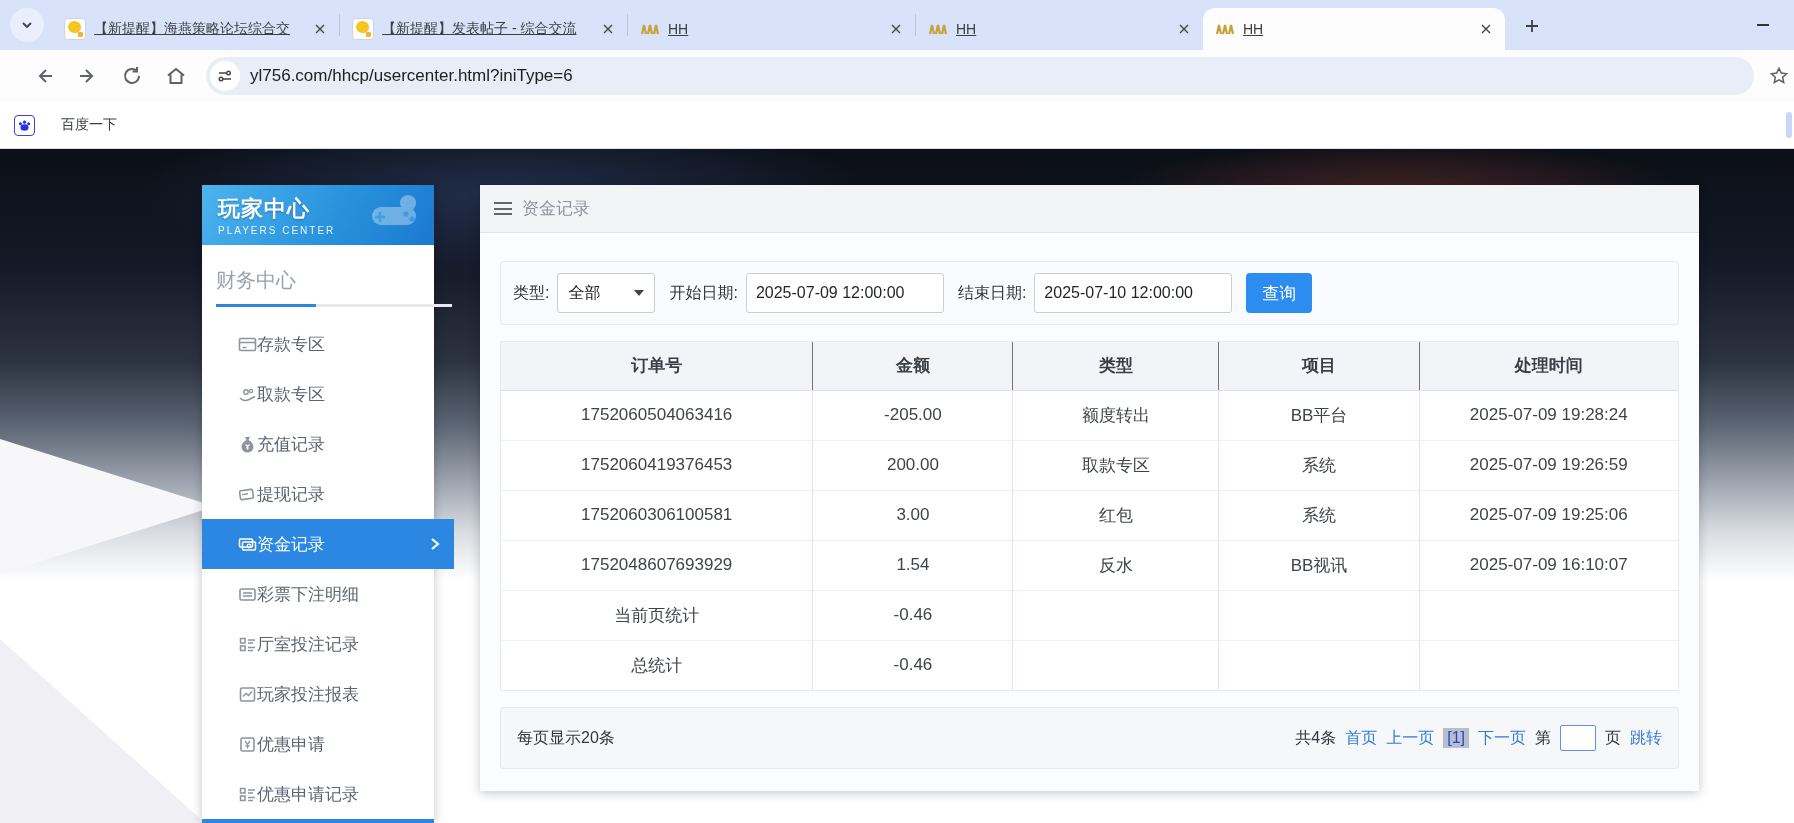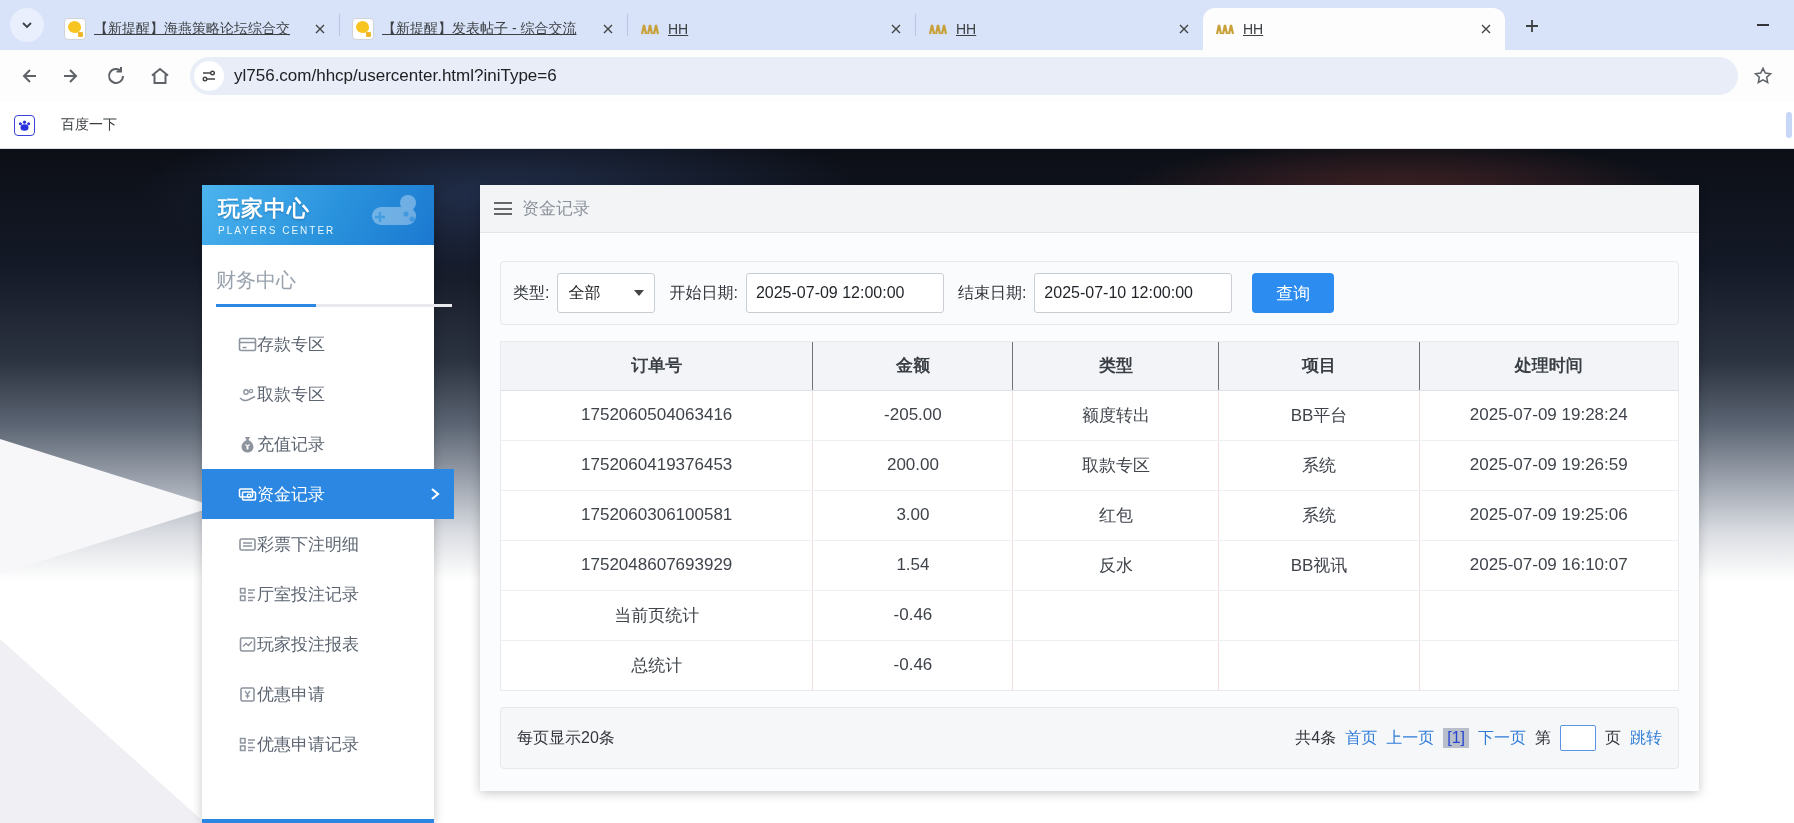--- a/index.html
+++ b/index.html
@@ -13,21 +13,21 @@
   .tab.active { width:302px; background:#fdfdfe; border-radius:12px 12px 0 0; }
   .tab-title { flex:1; overflow:hidden; white-space:nowrap; }
   .tab-close { flex:none; width:18px; height:18px; display:flex; align-items:center; justify-content:center; border-radius:9px; }
   .tab-sep { width:1px; height:22px; background:#b9c5e2; align-self:center; flex:none; }
   .fav-forum { width:22px; height:22px; flex:none; background:#fff; border:1px solid #cfd3da; border-radius:4px; position:relative; }
   .fav-forum::before { content:""; position:absolute; left:3px; top:2px; width:13px; height:12px; border-radius:50% 50% 45% 50%; background:#f8c520; }
   .fav-forum::after { content:""; position:absolute; right:2px; bottom:2px; width:5px; height:5px; background:#f0b72a; border-radius:1px; }
   .newtab { width:30px; height:30px; margin:0 0 9px 12px; display:flex; align-items:center; justify-content:center; flex:none; border-radius:15px; }
   .minimize { position:absolute; right:18px; top:12px; width:26px; height:26px; display:flex; align-items:center; justify-content:center; }
 
-  .toolbar { position:absolute; left:0; top:50px; width:100%; height:52px; background:#fdfdfe; display:flex; align-items:center; }
+  .toolbar { position:absolute; left:0; top:50px; width:100%; height:52px; background:#fdfdfe; display:flex; align-items:center;justify-content:flex-end; }
   .navbtn { width:32px; height:32px; margin-left:12px; display:flex; align-items:center; justify-content:center; border-radius:16px; color:#5f6368; flex:none; }
   .omnibox { margin-left:14px; height:38px; width:1548px; background:#e9edf8; border-radius:19px; display:flex; align-items:center; padding:0 14px 0 4px; }
   .tune-chip { width:30px; height:30px; border-radius:15px; background:#fff; display:flex; align-items:center; justify-content:center; flex:none; }
   .url { margin-left:10px; font-size:17px; color:#202124; white-space:nowrap; }
   .starbtn { margin-left:10px; width:30px; height:30px; display:flex; align-items:center; justify-content:center; color:#5f6368; }
 
   .bookmarks { position:absolute; left:0; top:102px; width:100%; height:47px; background:#fff; border-bottom:1px solid #dcdfe5; display:flex; align-items:center; }
   .bk-item { display:flex; align-items:center; gap:26px; margin-left:14px; font-size:14px; color:#3c4043; }
   .bk-fav { width:21px; height:21px; border-radius:4px; background:#fff; border:1px solid #3b43d8; display:flex; align-items:center; justify-content:center; }
   .edge-accent { position:absolute; right:2px; top:112px; width:6px; height:26px; border-radius:3px; background:#c8d7f7; }
@@ -67,21 +67,21 @@
   .hamburger { width:18px; height:13px; border-top:2px solid #666; border-bottom:2px solid #666; position:relative; }
   .hamburger::before { content:""; position:absolute; left:0; top:3.5px; width:100%; height:2px; background:#666; }
   .m-title { font-size:17px; color:#8b929c; }
   .m-body { padding:28px 20px 0 20px; }
 
   .filterbar { height:64px; border:1px solid #e6e8ec; border-radius:4px; background:#fafbfc; display:flex; align-items:center; padding:0 12px; gap:8px; }
   .f-label { font-size:16px; color:#33373d; }
   .selectbox { width:98px; height:40px; background:#fff; border:1px solid #c9cdd4; border-radius:3px; display:flex; align-items:center; justify-content:space-between; padding:0 10px; font-size:16px; color:#222; margin-right:6px; }
   .sel-arrow { width:0; height:0; border-left:5px solid transparent; border-right:5px solid transparent; border-top:6px solid #444; }
   .dateinput { width:198px; height:40px; background:#fff; border:1px solid #c9cdd4; border-radius:3px; font-size:16px; color:#1f2328; padding:0 9px; font-family:inherit; margin-right:6px; }
-  .searchbtn { width:82px; height:40px; background:#2c8cf0; color:#fff; border:none; border-radius:4px; font-size:17px; font-family:inherit; margin-left:6px; }
+  .searchbtn { width:66px; height:40px; background:#2c8cf0; color:#fff; border:none; border-radius:4px; font-size:17px; font-family:inherit; }
 
   .tablewrap { margin-top:16px; border:1px solid #e8eaee; background:#fff; }
   table { width:100%; border-collapse:collapse; table-layout:fixed; }
   col.c1{width:26.5%} col.c2{width:17%} col.c3{width:17.5%} col.c4{width:17%} col.c5{width:22%}
   th { height:48px; background:#f2f4f7; font-size:17px; color:#3a3f46; font-weight:700; border-bottom:1px solid #dde1e7; border-right:1px solid #737373; }
   th:last-child { border-right:none; }
   td { height:50px; text-align:center; font-size:17px; color:#3f444b; border-bottom:1px solid #edf0f3; border-right:1px solid #f3dcdc; }
   td:last-child { border-right:none; }
   tr:last-child td { border-bottom:none; }
 
@@ -287,20 +287,29 @@
       </div>
       <div class="mi">
         <span class="mi-icon">
           <svg width="19" height="19" viewBox="0 0 19 19">
               <path d="M7 2h5l-1.5 3h-2z" fill="currentColor"></path>
               <path d="M8.5 5C5 7 3.5 9.5 3.5 12a6 5.5 0 0 0 12 0c0-2.5-1.5-5-5-7z" fill="currentColor"></path>
               <path d="M7.5 9.5l2 2 2-2M9.5 11.5v3M8 13h3" stroke="#fff" stroke-width="1.1" fill="none"></path>
             </svg>
         </span>
         <span class="mi-label">充值记录</span>
+      </div>
+      <div class="mi">
+        <span class="mi-icon">
+          <svg width="19" height="19" viewBox="0 0 19 19">
+              <rect x="2" y="5" width="13" height="9" rx="1.5" fill="none" stroke="currentColor" stroke-width="1.6" transform="rotate(-8 8.5 9.5)"></rect>
+              <path d="M4 9h6" stroke="currentColor" stroke-width="1.4" transform="rotate(-8 8.5 9.5)"></path>
+            </svg>
+        </span>
+        <span class="mi-label">提现记录</span>
       </div>
       <div class="mi active">
         <span class="mi-icon">
           <svg width="19" height="19" viewBox="0 0 19 19">
               <rect x="1.5" y="4" width="13" height="8" rx="1" fill="none" stroke="currentColor" stroke-width="1.5"></rect>
               <rect x="4.5" y="7" width="13" height="8" rx="1" fill="none" stroke="currentColor" stroke-width="1.5"></rect>
               <circle cx="11" cy="11" r="1.8" fill="none" stroke="currentColor" stroke-width="1.2"></circle>
             </svg>
         </span>
         <span class="mi-label">资金记录</span>

